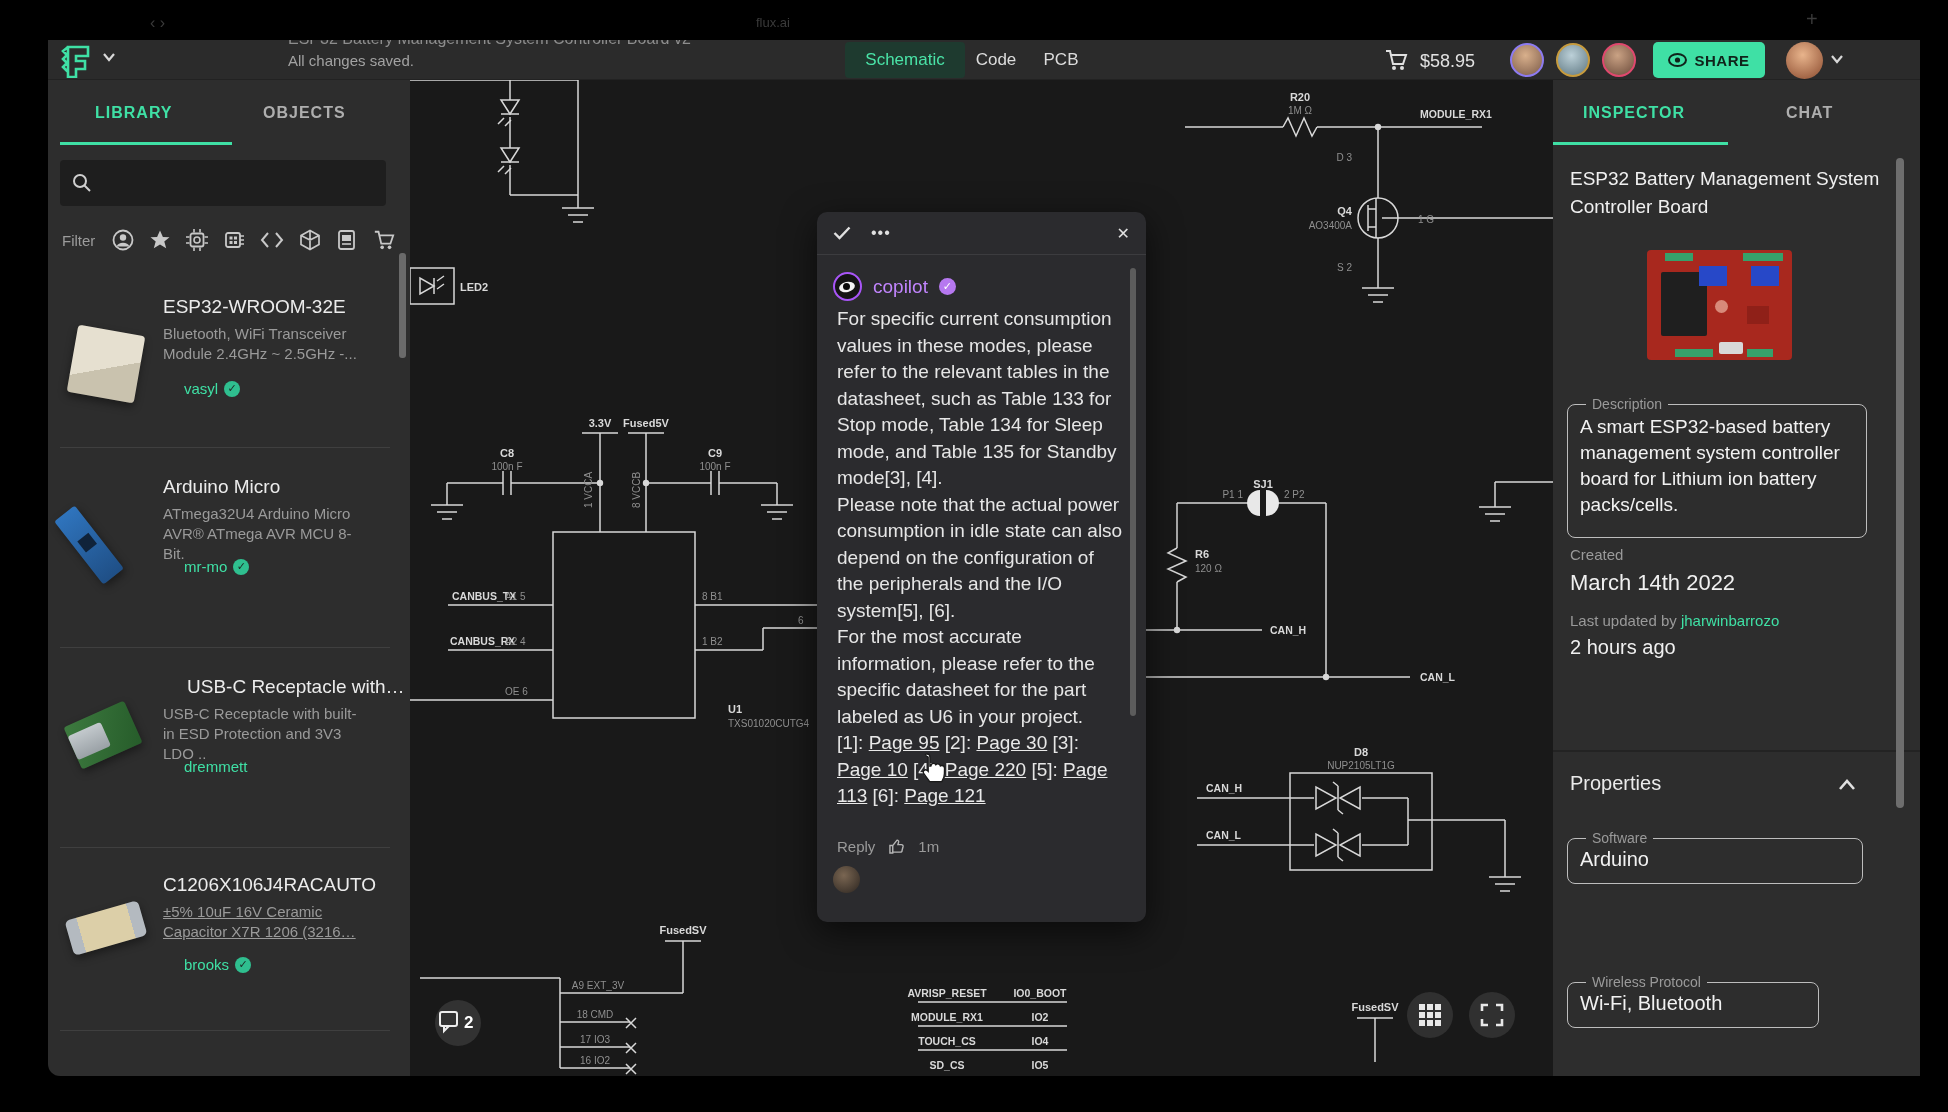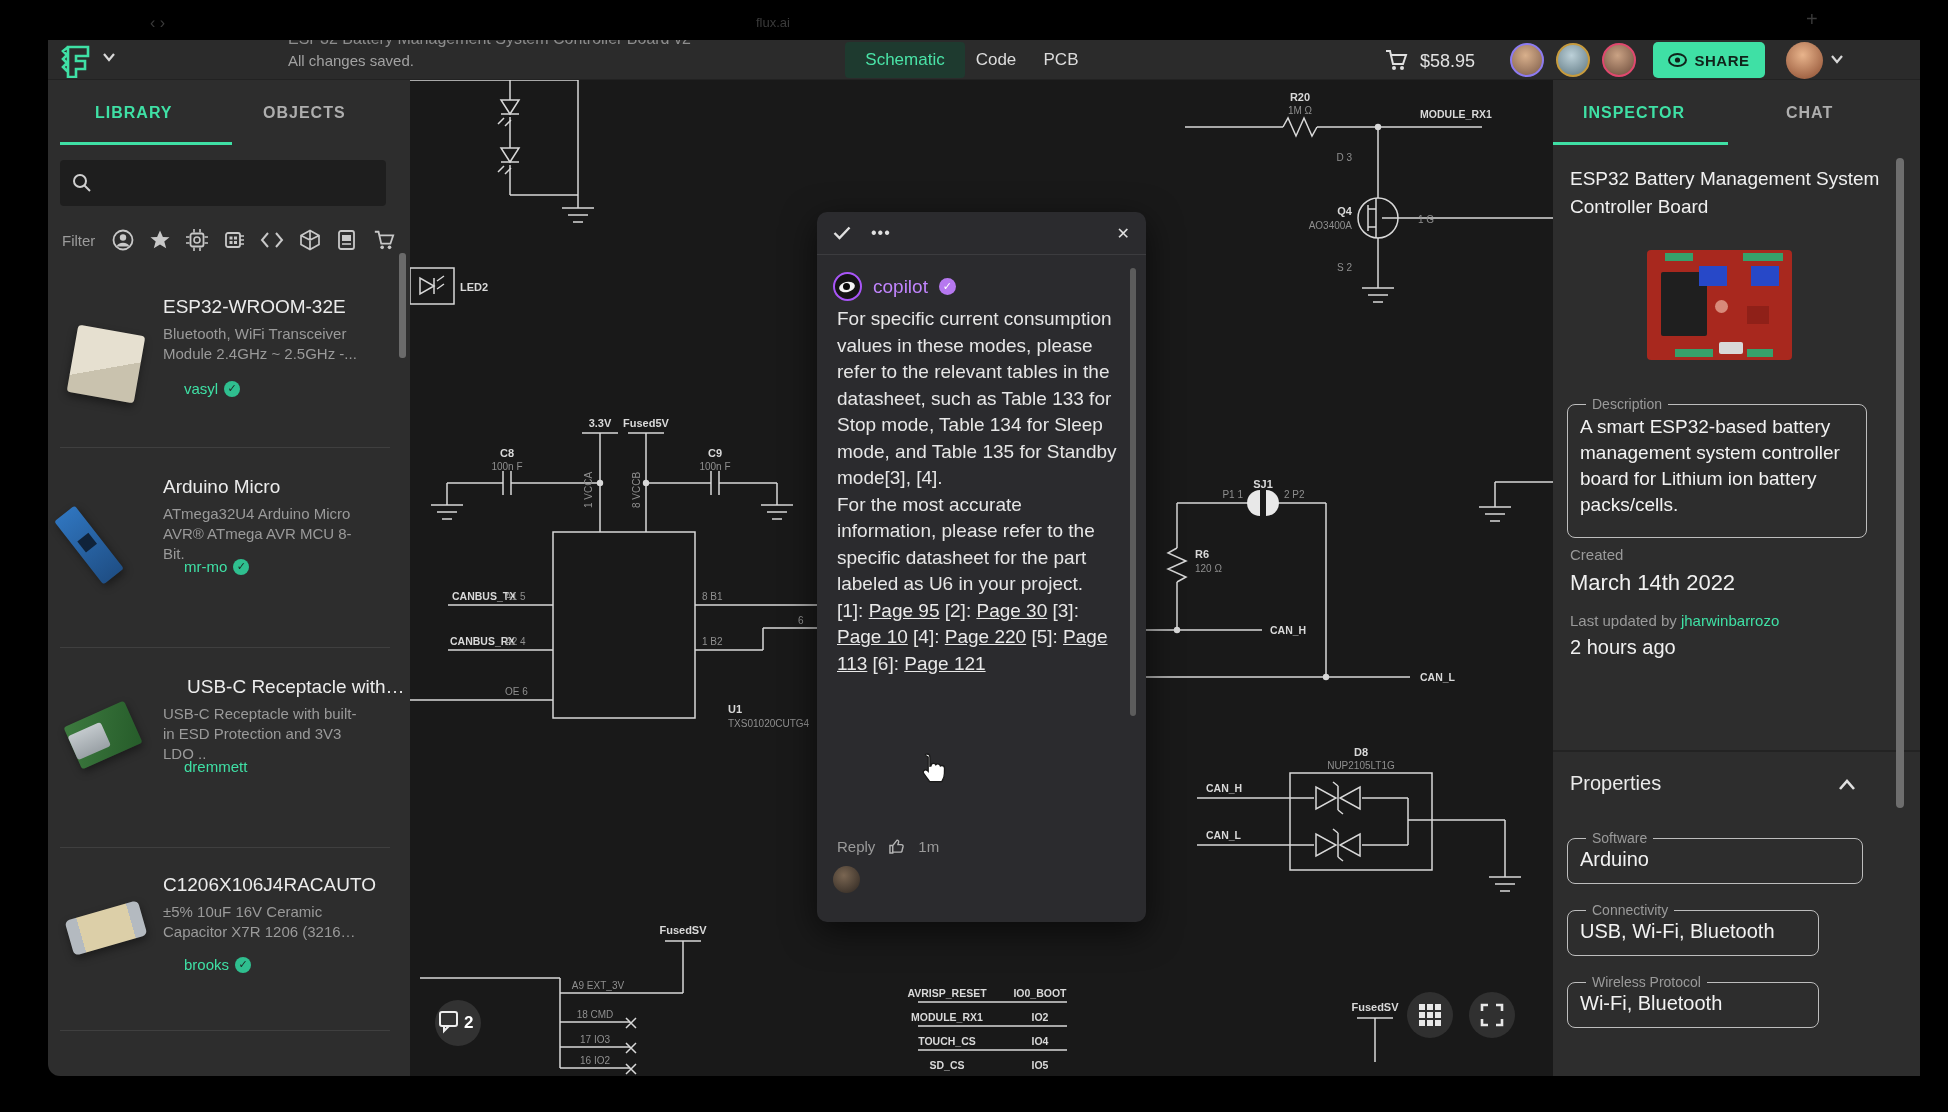--- a/index.html
+++ b/index.html
@@ -393,21 +393,21 @@
     <div class="lib-desc" style="top:704px;">USB-C Receptacle with built-in ESD Protection and 3V3 LDO ..</div>
     <div class="lib-author" style="top:758px;">
         <span>dremmett</span>
       </div>
   </div>
   <div class="divider" style="top:847px;"></div>
 
   <div>
     <div class="thumb" style="left:68px;top:910px;width:76px;height:36px;transform:rotate(-16deg);background:linear-gradient(90deg,#b4bac0 0 16%,#dccfa8 16% 84%,#b4bac0 84% 100%);border-radius:5px;box-shadow:0 4px 8px rgba(0,0,0,.4);"></div>
     <div class="lib-name" style="top:874px;">C1206X106J4RACAUTO</div>
-    <div class="lib-desc" style="top:902px;">±5% 10uF 16V Ceramic Capacitor X7R 1206 (3216…</div>
+    <div class="lib-desc" style="top:902px;text-decoration:underline;">±5% 10uF 16V Ceramic Capacitor X7R 1206 (3216…</div>
     <div class="lib-author" style="top:956px;">
         <span>brooks</span>
         <span class="vbadge">✓</span>
       </div>
   </div>
   <div class="divider" style="top:1030px;"></div>
 
   <div class="popup"></div>
   <div class="popup-header">
     <svg width="18" height="14" viewBox="0 0 18 14">
@@ -419,20 +419,21 @@
   <div class="copilot-row">
     <div class="copilot-avatar">
         <div class="eye"></div>
         <div class="pupil"></div>
       </div>
     <span class="copilot-name">copilot</span>
     <span class="pbadge">✓</span>
   </div>
   <div class="msg">
     <div>For specific current consumption values in these modes, please refer to the relevant tables in the datasheet, such as Table 133 for Stop mode, Table 134 for Sleep mode, and Table 135 for Standby mode[3], [4].</div>
+    <div>Please note that the actual power consumption in idle state can also depend on the configuration of the peripherals and the I/O system[5], [6].</div>
     <div>For the most accurate information, please refer to the specific datasheet for the part labeled as U6 in your project.</div>
     <div><span>[1]: </span><a>Page 95</a><span> [2]: </span><a>Page 30</a><span> [3]: </span><a>Page 10</a><span> [4]: </span><a>Page 220</a><span> [5]: </span><a>Page 113</a><span> [6]: </span><a>Page 121</a></div>
   </div>
   <div class="reply-row">
     <span>Reply</span>
     <svg width="15" height="15" viewBox="0 0 16 16">
         <path d="M1,7 h3 v8 H1 z M4,14 h8 c1.4,0 2-.8 2-2 l1-4 c.2-1-.5-2-1.7-2 H9.5 L10.3,3 c.3-1.4-1.6-2.3-2.4-1 L4,7" fill="none" stroke="#b5b5b5" stroke-width="1.5"></path>
       </svg>
     <span>1m</span>
   </div>
@@ -476,24 +477,20 @@
   <div class="abs" style="left:1553px;top:750px;width:367px;height:2px;background:#232323;z-index:6;"></div>
   <div class="props-header">Properties</div>
   <svg class="abs" style="left:1838px;top:779px;z-index:6;" width="18" height="12" viewBox="0 0 18 12">
     <path d="M2,10 L9,2 L16,10" fill="none" stroke="#e0e0e0" stroke-width="2.6"></path>
   </svg>
 
   <fieldset class="fbox" style="left:1567px;top:830px;width:296px;height:54px;">
     <legend>Software</legend>
     <div class="fval-big">Arduino</div>
   </fieldset>
-  <fieldset class="fbox" style="left:1567px;top:902px;width:252px;height:54px;">
-    <legend>Connectivity</legend>
-    <div class="fval-big">USB, Wi-Fi, Bluetooth</div>
-  </fieldset>
   <fieldset class="fbox" style="left:1567px;top:974px;width:252px;height:54px;">
     <legend>Wireless Protocol</legend>
     <div class="fval-big">Wi-Fi, Bluetooth</div>
   </fieldset>
   <div class="insp-scroll"></div>
 
   <div class="mask" style="left:0;top:0;width:1948px;height:40px;">
     <span class="browser-hint" style="left:150px;top:14px;font-size:16px;">‹ ›</span>
     <span class="browser-hint" style="left:756px;top:15px;">flux.ai</span>
     <span class="browser-hint" style="left:1806px;top:8px;font-size:20px;">+</span>

